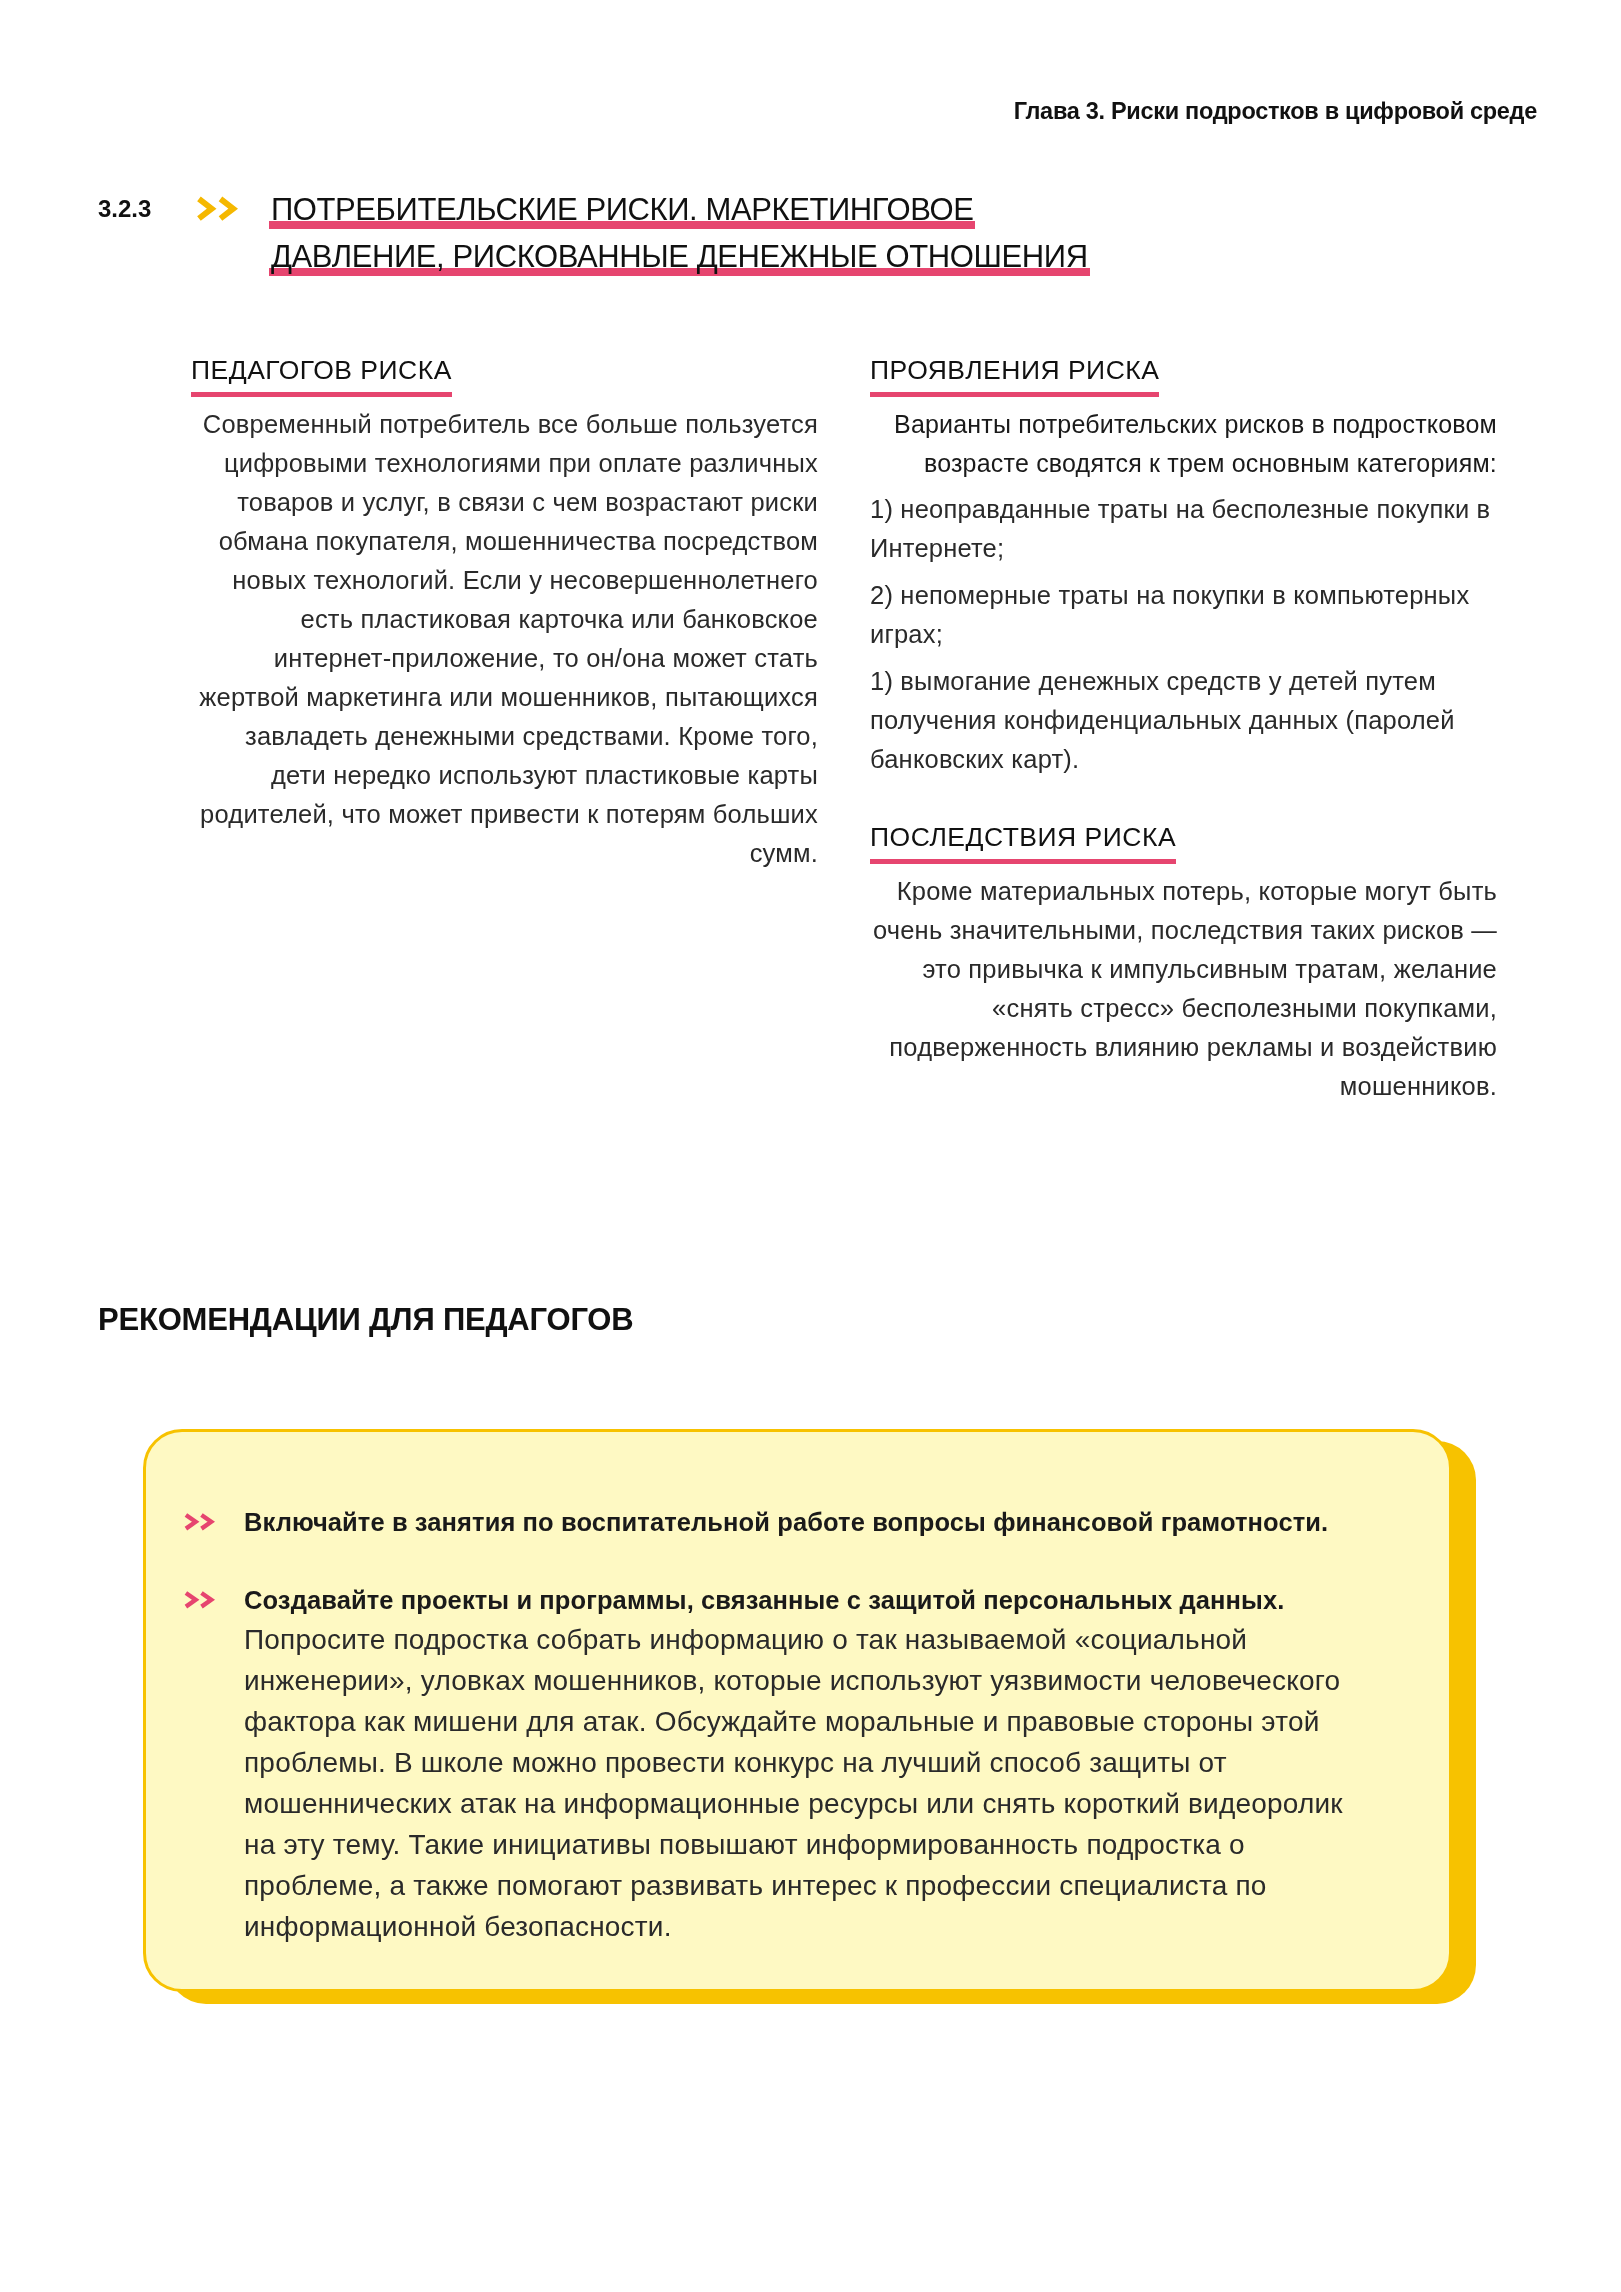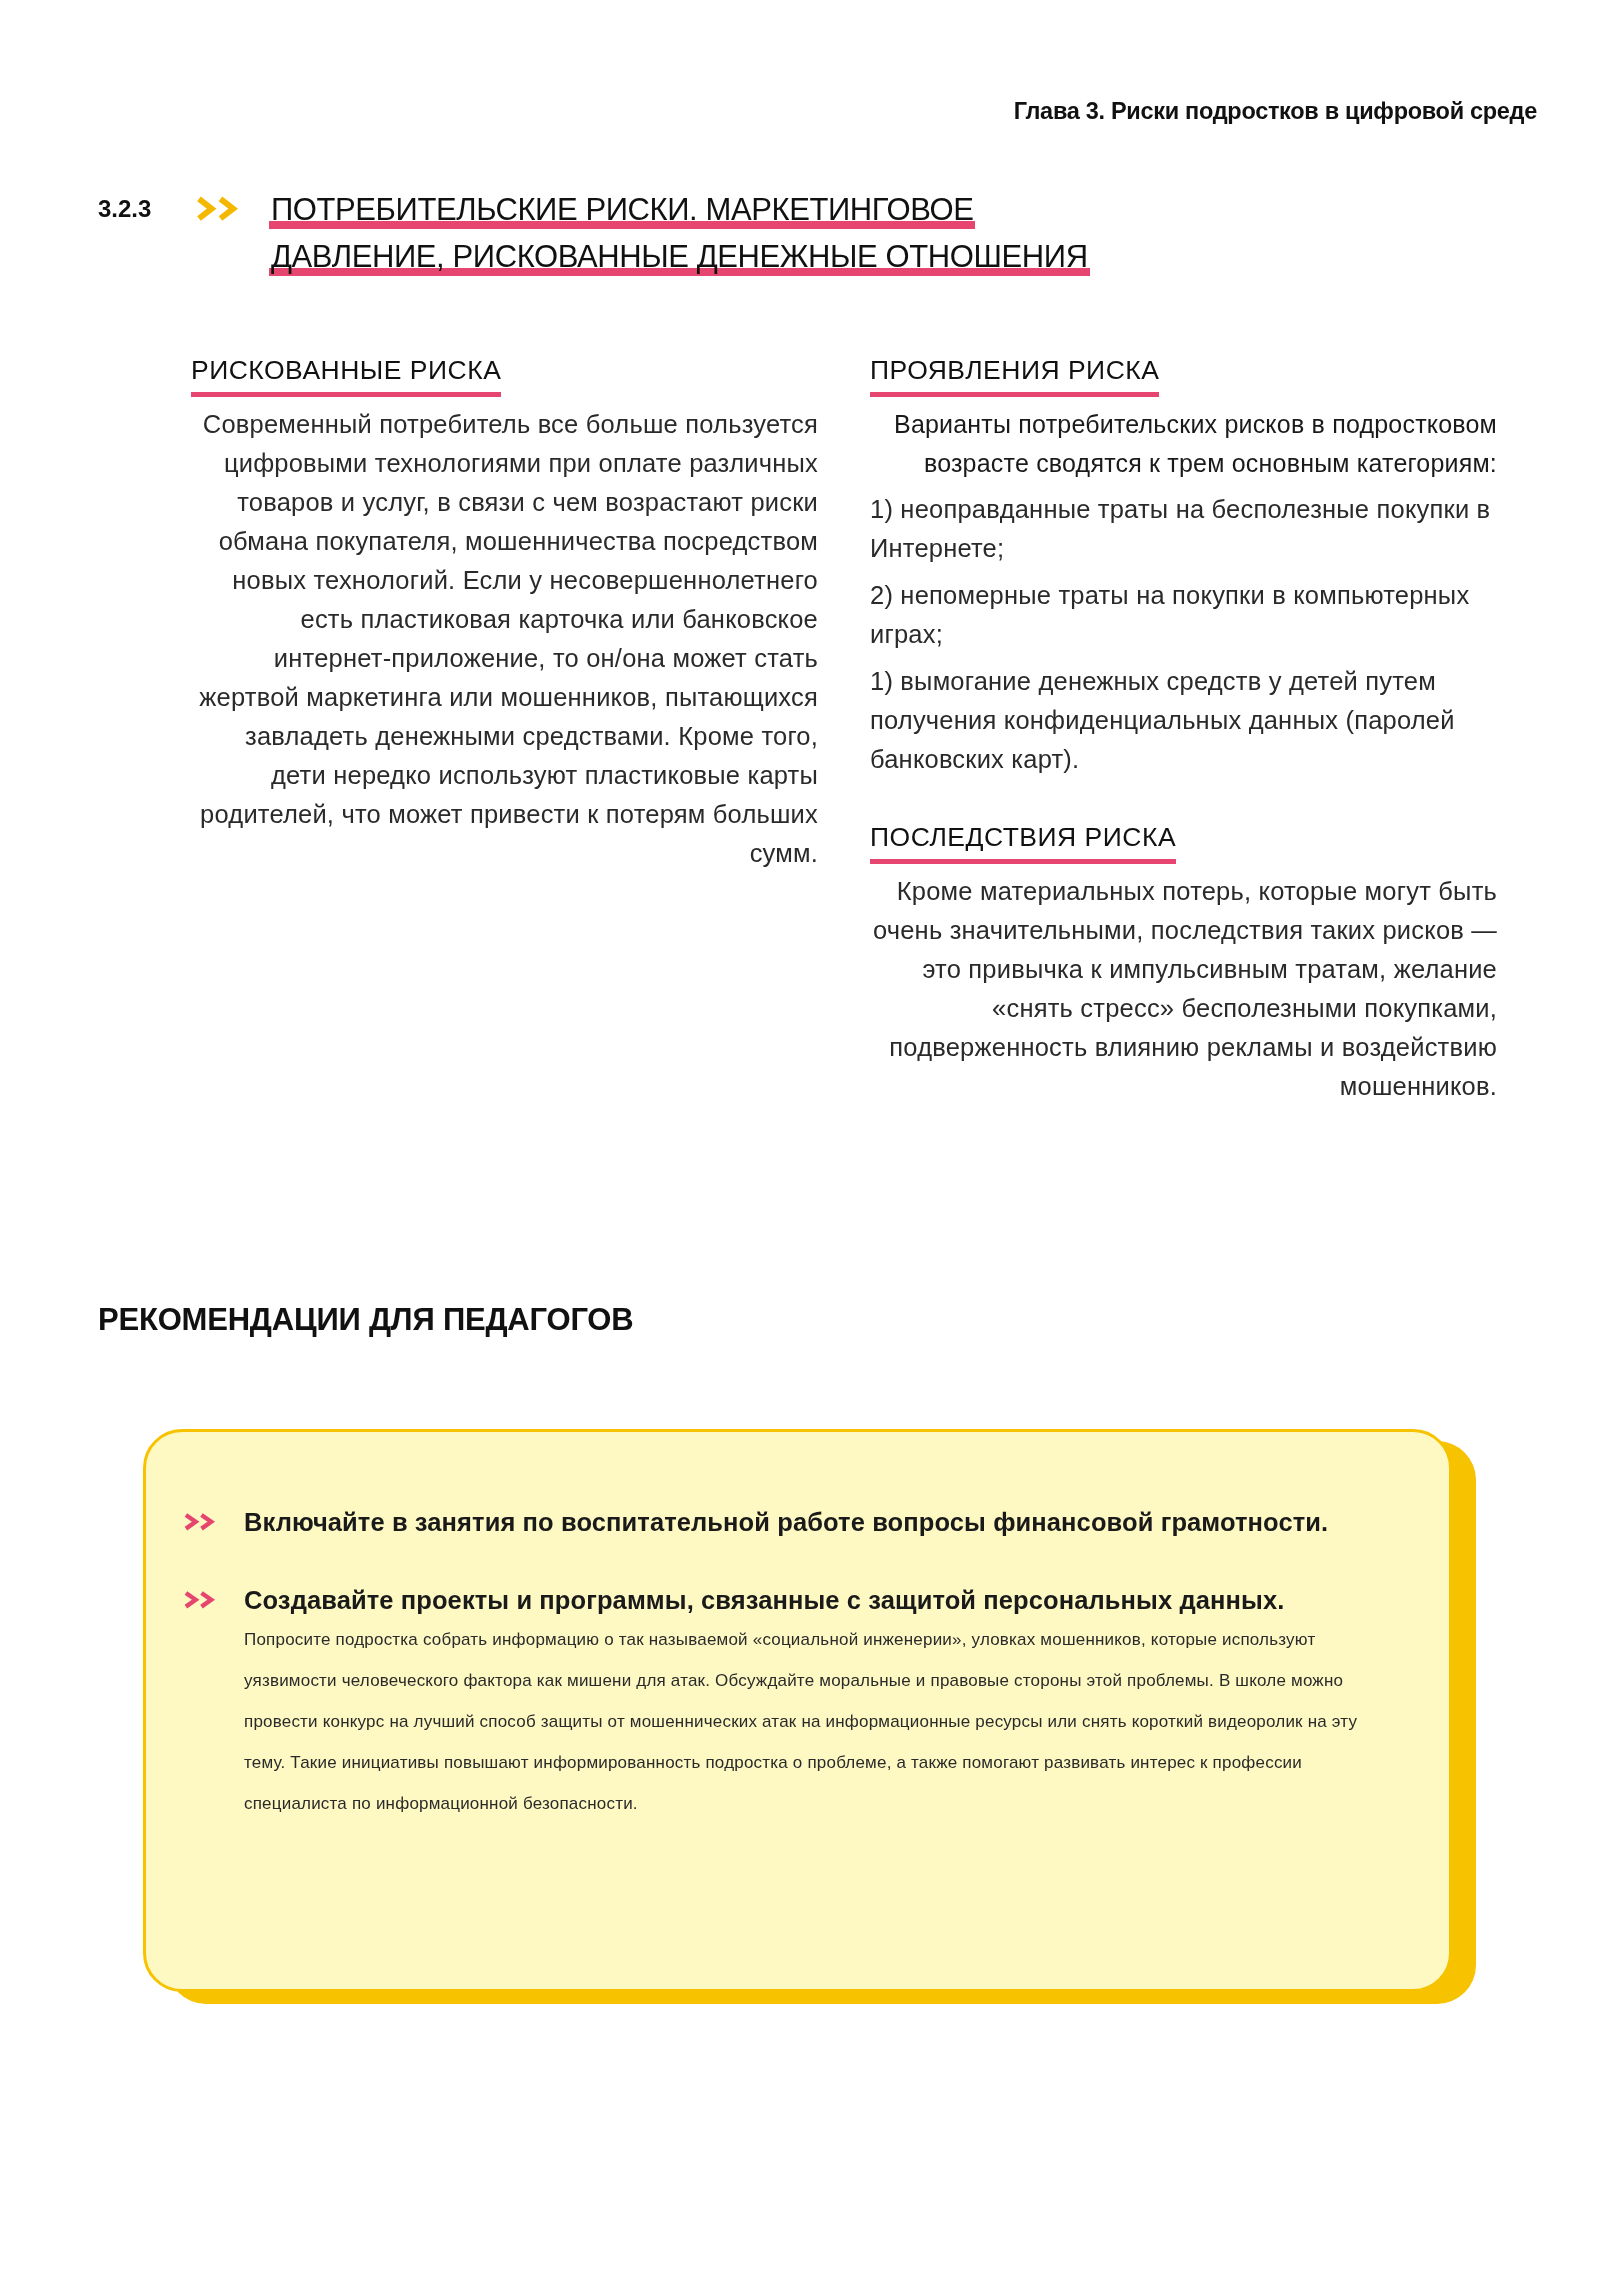--- a/index.html
+++ b/index.html
@@ -152,21 +152,21 @@
     }
     .reco-item .content { flex: 1; }
     .reco-title {
       font-size: 25.5px;
       font-weight: bold;
       color: #1a1a1a;
       line-height: 38px;
       letter-spacing: 0.1px;
     }
     .reco-body {
-      font-size: 17px;
+      font-size: 28px;
       line-height: 41px;
       color: #2a2a2a;
       letter-spacing: 0.2px;
     }
   </style>
 </head>
 <body>
 
 <div class="running-header">Глава 3. Риски подростков в цифровой среде</div>
 
@@ -184,21 +184,21 @@
       <span class="ttext">ПОТРЕБИТЕЛЬСКИЕ РИСКИ. МАРКЕТИНГОВОЕ</span>
     </span>
     <span class="tline">
       <span class="tbar"></span>
       <span class="ttext">ДАВЛЕНИЕ, РИСКОВАННЫЕ ДЕНЕЖНЫЕ ОТНОШЕНИЯ</span>
     </span>
   </div>
 </div>
 
 <div class="col col-left">
-  <div class="sub-heading">РИСКОВАННЫЕ РИСКА</div>
+  <div class="sub-heading">ПЕДАГОГОВ РИСКА</div>
   <p class="para" style="hyphens:auto;" lang="ru">Современный потребитель все больше пользуется цифровыми технологиями при оплате различных товаров и услуг, в связи с чем возрастают риски обмана покупателя, мошенничества посредством новых технологий. Если у несовершеннолетнего есть пластиковая карточка или банковское интернет-приложение, то он/она может стать жертвой маркетинга или мошенников, пытающихся завладеть денежными средствами. Кроме того, дети нередко используют пластиковые карты родителей, что может привести к потерям больших сумм.</p>
 </div>
 
 <div class="col col-right">
   <div class="sub-heading">ПРОЯВЛЕНИЯ РИСКА</div>
   <p class="para bold">Варианты потребительских рисков в подростковом возрасте сводятся к трем основным категориям:</p>
   <div class="list-item">1) неоправданные траты на бесполезные покупки в Интернете;</div>
   <div class="list-item" lang="ru" style="hyphens:auto;">2) непомерные траты на покупки в компьютерных играх;</div>
   <div class="list-item" lang="ru" style="hyphens:auto;">1) вымогание денежных средств у детей путем получения конфиденциальных данных (паролей банковских карт).</div>
 

